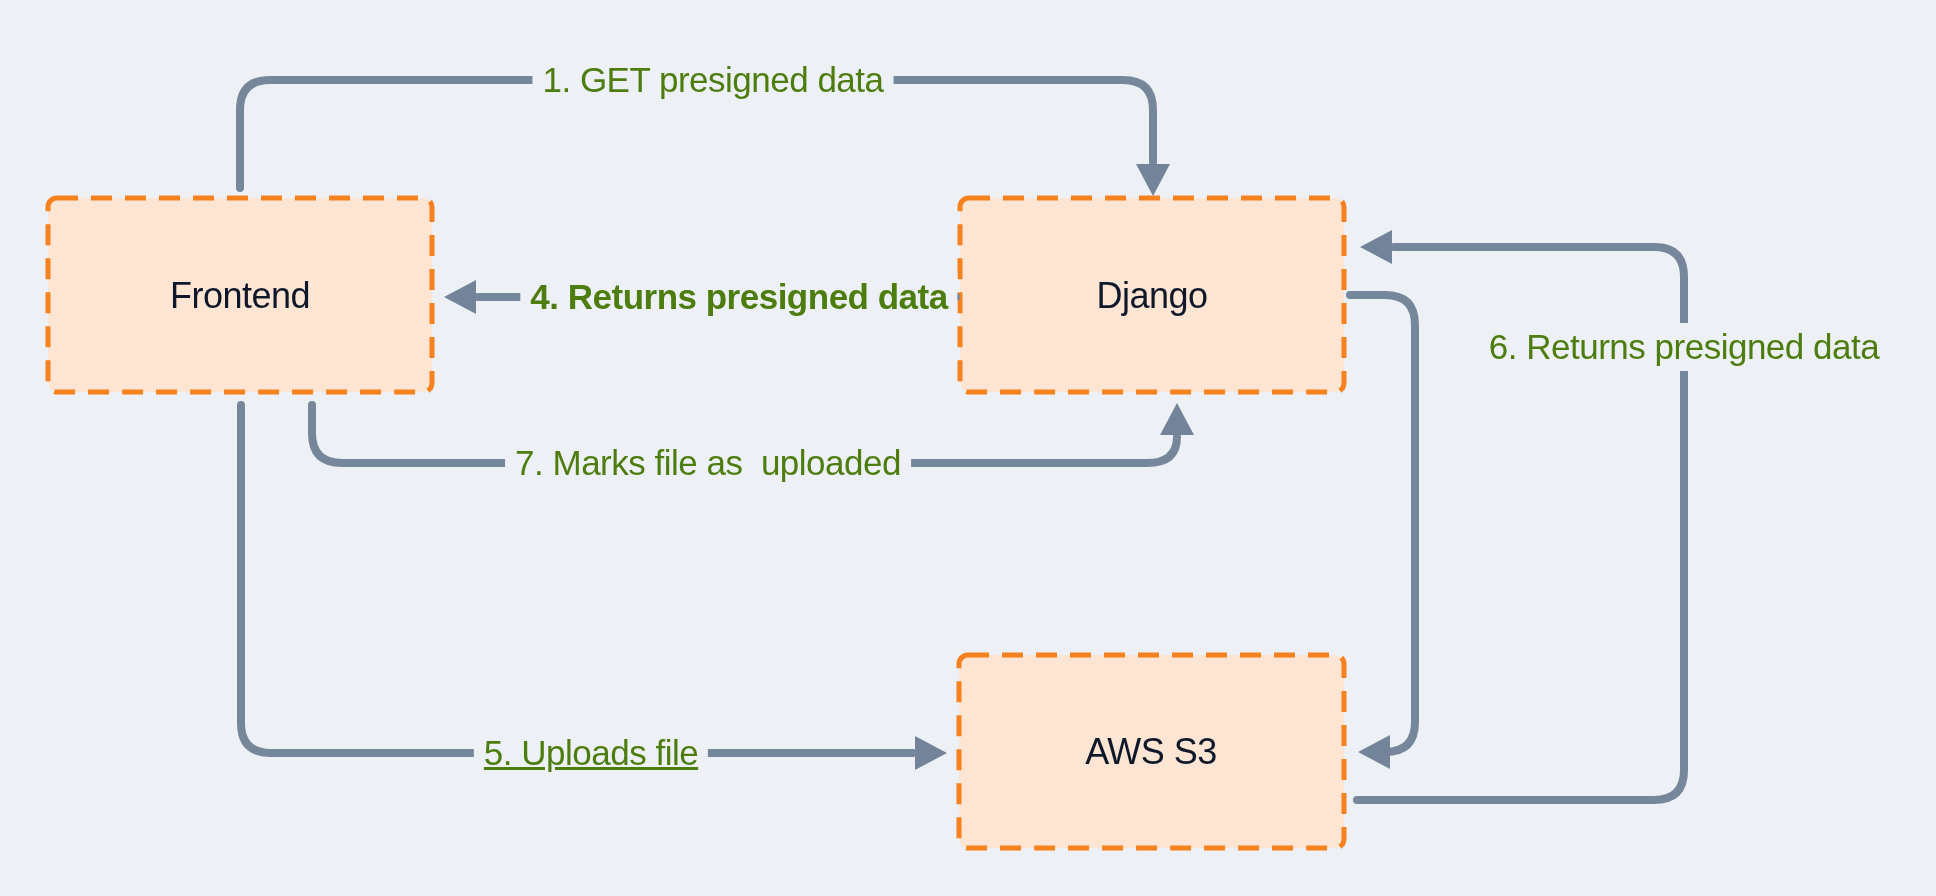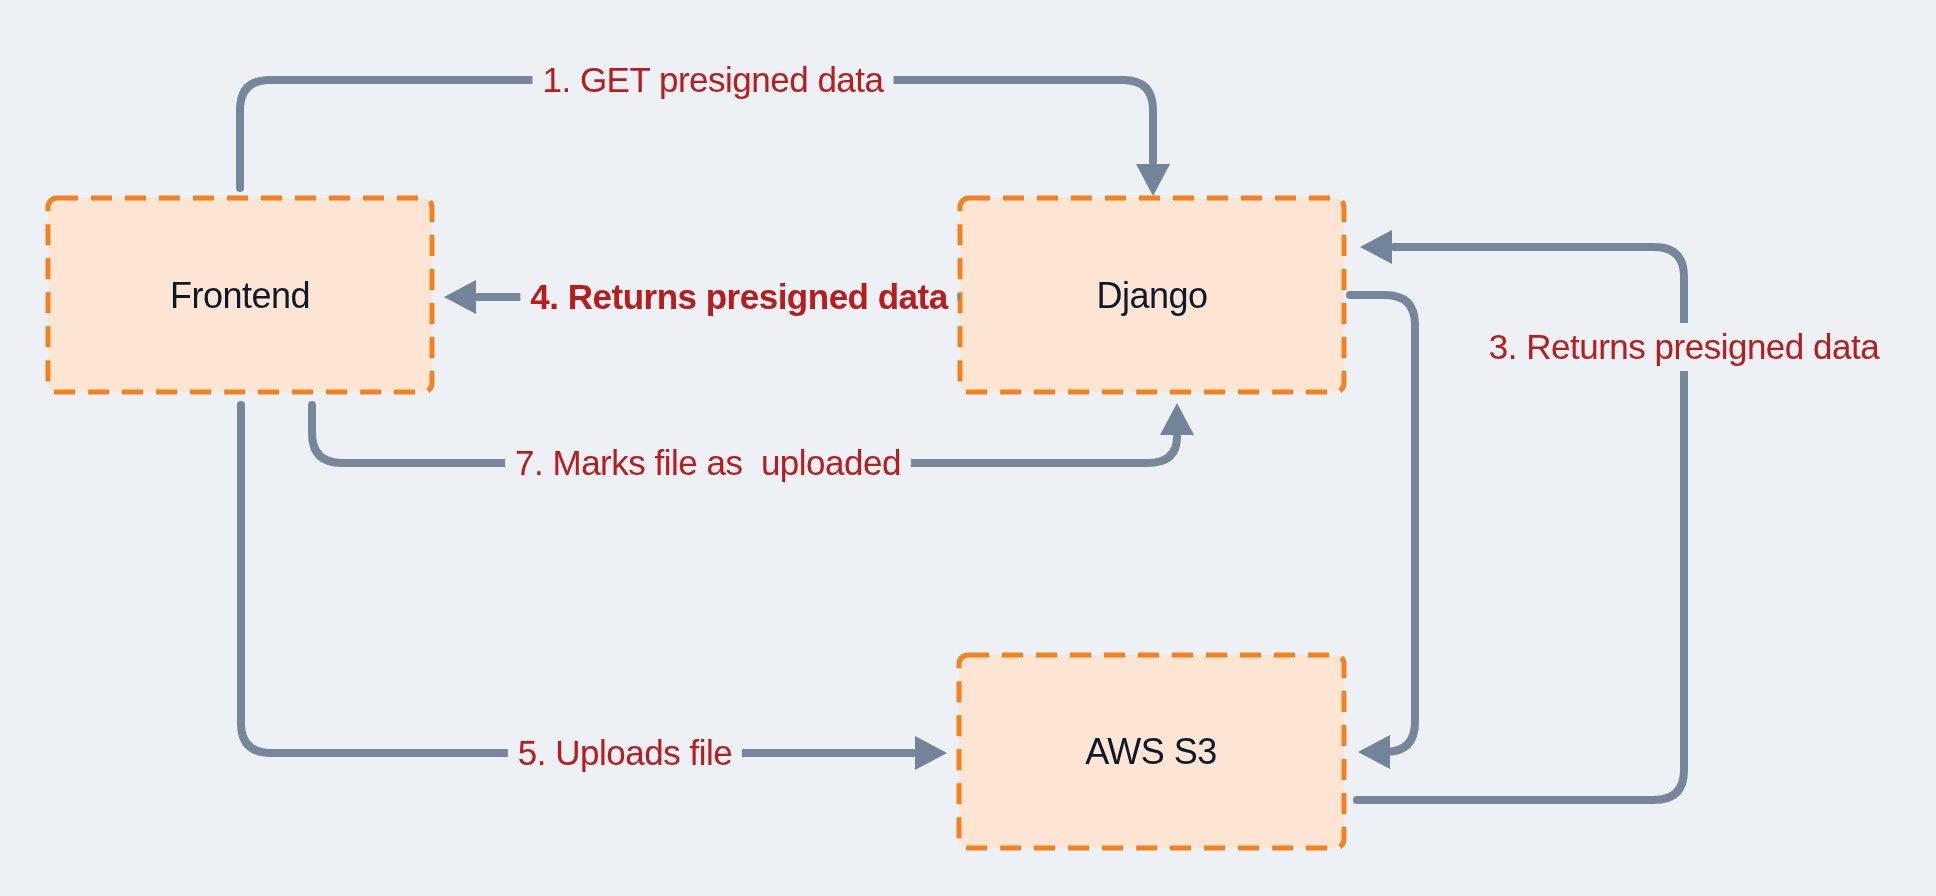--- a/index.html
+++ b/index.html
@@ -24,21 +24,21 @@
     font-size: 36px;
     letter-spacing: -0.5px;
     color: #0f172a;
     white-space: pre;
   }
   .edge-label {
     position: absolute;
     transform: translate(-50%, -50%);
     font-size: 35px;
     letter-spacing: -0.5px;
-    color: #b91c1c;
+    color: #4d7c0f;
     background: #edf1f5;
     padding: 4px 10px;
     white-space: pre;
   }
 </style>
 </head>
 <body>
 
 <div class="canvas">
 
@@ -67,18 +67,18 @@
       <polygon points="947,753 915,736 915,770"></polygon>
       <polygon points="1177,403 1160,435 1194,435"></polygon>
     </g>
   </svg>
 
   <div class="node-label" style="left:240px;  top:296px;">Frontend</div>
   <div class="node-label" style="left:1152px; top:296px;text-align:center;">Django</div>
   <div class="node-label" style="left:1151px; top:752px;">AWS S3</div>
 
   <div class="edge-label" style="left:713px;  top:80px;">1. GET presigned data</div>
-  <div class="edge-label" style="left:1684px; top:347px;">3. Returns presigned data</div>
+  <div class="edge-label" style="left:1684px; top:347px;">6. Returns presigned data</div>
   <div class="edge-label" style="left:739px;  top:297px;font-weight:bold;">4. Returns presigned data</div>
-  <div class="edge-label" style="left:625px;  top:753px;">5. Uploads file</div>
+  <div class="edge-label" style="left:591px;  top:753px;text-decoration:underline;">5. Uploads file</div>
   <div class="edge-label" style="left:708px;  top:463px;">7. Marks file as  uploaded</div>
 
 </div>
 
 </body></html>

